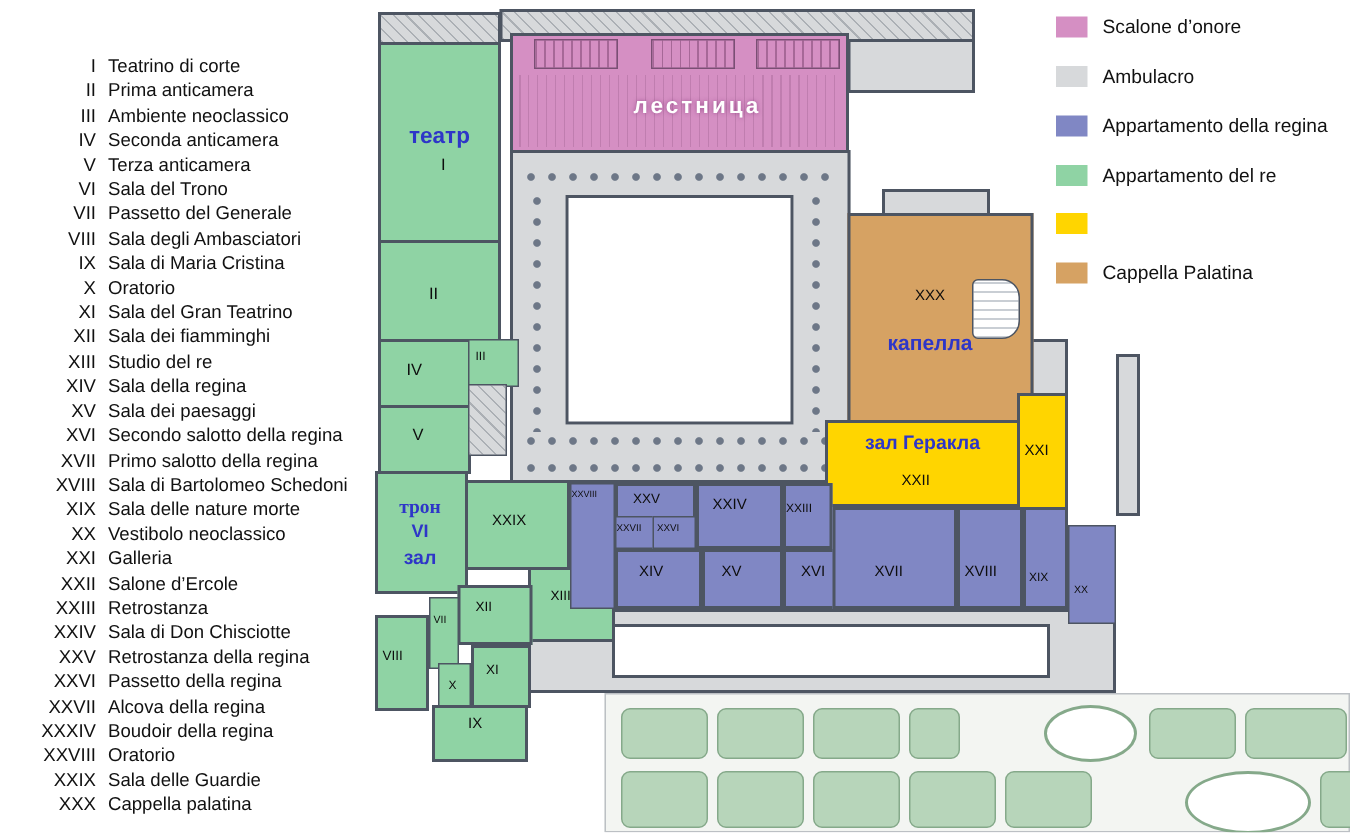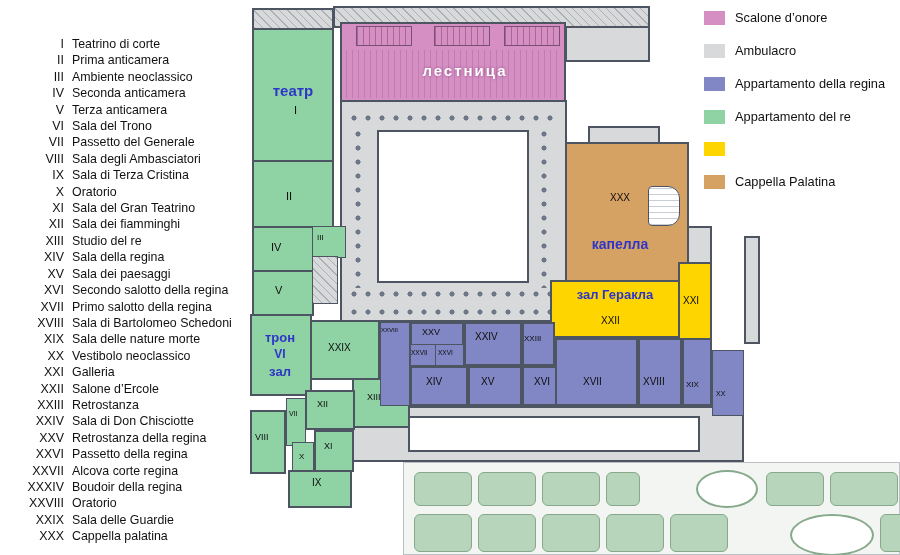--- a/index.html
+++ b/index.html
@@ -83,21 +83,21 @@
         <span class="idx-name">Passetto del Generale</span>
       </div>
 
       <div class="idx-row">
         <span class="idx-num">VIII</span>
         <span class="idx-name">Sala degli Ambasciatori</span>
       </div>
 
       <div class="idx-row">
         <span class="idx-num">IX</span>
-        <span class="idx-name">Sala di Terza Cristina</span>
+        <span class="idx-name">Sala di Maria Cristina</span>
       </div>
 
       <div class="idx-row">
         <span class="idx-num">X</span>
         <span class="idx-name">Oratorio</span>
       </div>
 
       <div class="idx-row">
         <span class="idx-num">XI</span>
         <span class="idx-name">Sala del Gran Teatrino</span>
@@ -173,21 +173,21 @@
         <span class="idx-name">Retrostanza della regina</span>
       </div>
 
       <div class="idx-row">
         <span class="idx-num">XXVI</span>
         <span class="idx-name">Passetto della regina</span>
       </div>
 
       <div class="idx-row">
         <span class="idx-num">XXVII</span>
-        <span class="idx-name">Alcova corte regina</span>
+        <span class="idx-name">Alcova della regina</span>
       </div>
 
       <div class="idx-row">
         <span class="idx-num">XXXIV</span>
         <span class="idx-name">Boudoir della regina</span>
       </div>
 
       <div class="idx-row">
         <span class="idx-num">XXVIII</span>
         <span class="idx-name">Oratorio</span>
@@ -305,23 +305,23 @@
   <div class="parterre" style="left:414px;top:514px;width:58px;height:38px;"></div>
   <div class="parterre" style="left:478px;top:514px;width:58px;height:38px;"></div>
   <div class="parterre" style="left:542px;top:514px;width:58px;height:38px;"></div>
   <div class="parterre" style="left:606px;top:514px;width:58px;height:38px;"></div>
   <div class="parterre" style="left:670px;top:514px;width:58px;height:38px;"></div>
   <div class="fountain" style="left:790px;top:514px;width:84px;height:42px;"></div>
   <div class="parterre" style="left:880px;top:514px;width:40px;height:38px;"></div>
 
   <span class="ru" style="left:252px;top:82px;width:82px;font-size:15px;">театр</span>
   <span class="ru ru-white" style="left:352px;top:62px;width:226px;font-size:15px;">лестница</span>
-  <span class="ru" style="left:560px;top:236px;width:120px;font-size:14px;">капелла</span>
+  <span class="ru" style="left:560px;top:220px;width:120px;font-size:14px;">капелла</span>
   <span class="ru" style="left:550px;top:287px;width:130px;font-size:13px;">зал Геракла</span>
-  <span class="ru" style="left:250px;top:330px;width:60px;font-size:13px;">трон</span>
+  <span class="ru" style="left:250px;top:330px;width:60px;font-size:13px;font-family:Liberation Serif, serif;">трон</span>
   <span class="ru" style="left:250px;top:347px;width:60px;font-size:12px;">VI</span>
   <span class="ru" style="left:250px;top:364px;width:60px;font-size:13px;">зал</span>
 
   <span class="rn" style="left:294px;top:104px;font-size:11px;">I</span>
   <span class="rn" style="left:286px;top:190px;font-size:11px;">II</span>
   <span class="rn" style="left:317px;top:233px;font-size:8px;">III</span>
   <span class="rn" style="left:271px;top:241px;font-size:11px;">IV</span>
   <span class="rn" style="left:275px;top:284px;font-size:11px;">V</span>
   <span class="rn" style="left:289px;top:410px;font-size:7px;">VII</span>
   <span class="rn" style="left:255px;top:432px;font-size:9px;">VIII</span>

